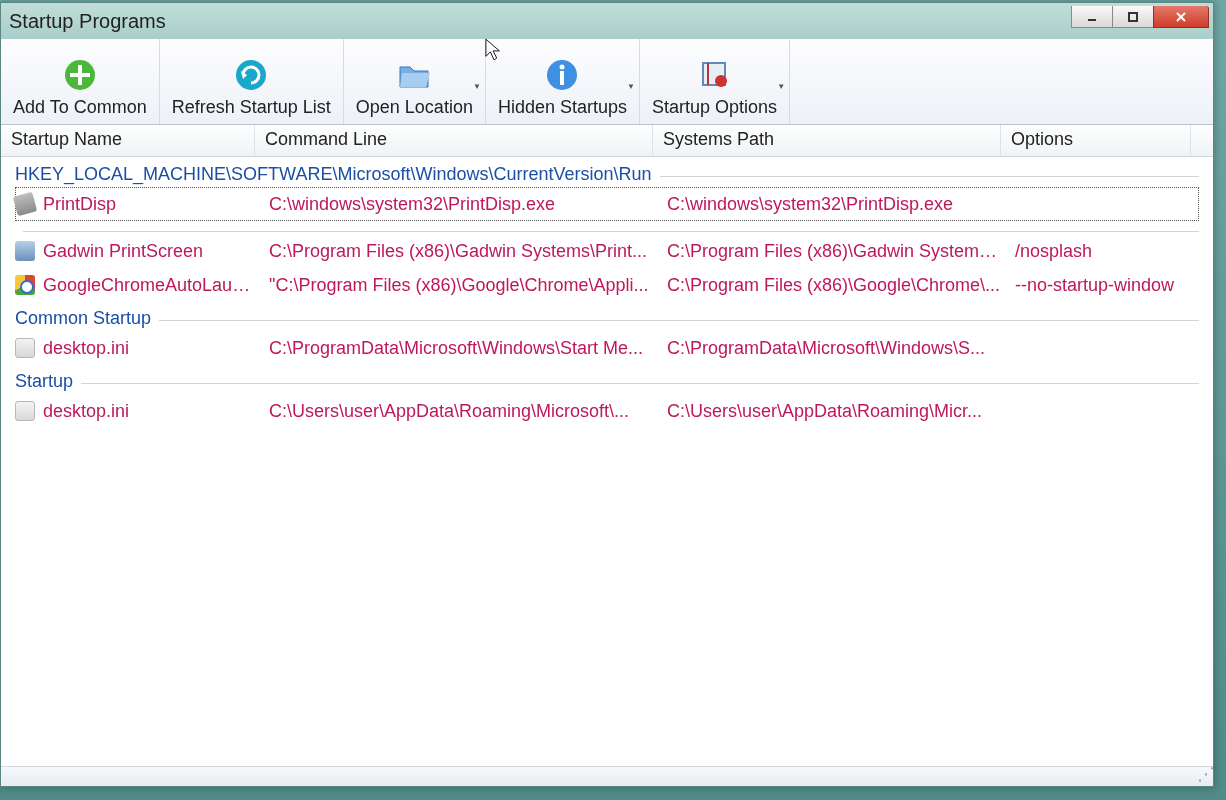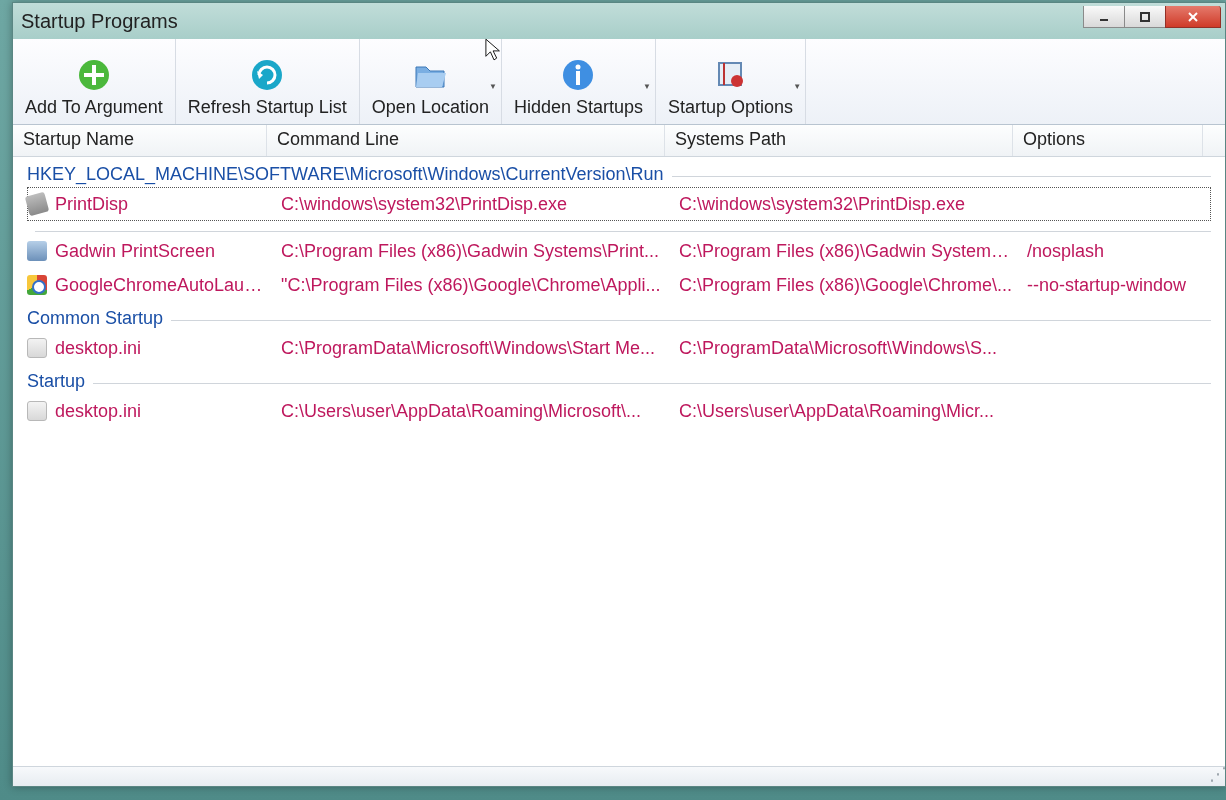--- a/index.html
+++ b/index.html
@@ -8,21 +8,21 @@
     font-size: 17px;
     color: #222;
     background: linear-gradient(#6ea7a3, #4f8b88);
     width: 1226px;
     height: 800px;
     position: relative;
     overflow: hidden;
   }
   .window {
     position: absolute;
-    left: 12px;
+    left: 0;
     top: 2px;
     width: 1214px;
     height: 785px;
     display: flex;
     flex-direction: column;
     border: 1px solid #5a8683;
     background: #fff;
     box-shadow: 0 0 8px rgba(0,0,0,.3);
   }
   .titlebar {
@@ -204,21 +204,21 @@
     </div>
   </div>
 
   <div class="toolbar">
     <div class="tbtn">
       <svg class="icon" viewBox="0 0 36 36">
           <circle cx="18" cy="18" r="15" fill="#4bb83c"></circle>
           <rect x="16" y="8" width="4" height="20" fill="#fff"></rect>
           <rect x="8" y="16" width="20" height="4" fill="#fff"></rect>
         </svg>
-      <span>Add To Argument</span>
+      <span>Add To Common</span>
     </div>
     <div class="tbtn">
       <svg class="icon" viewBox="0 0 36 36">
           <circle cx="18" cy="18" r="15" fill="#1aa7c9"></circle>
           <path d="M10 18 A8 8 0 1 1 18 26" fill="none" stroke="#fff" stroke-width="3"></path>
           <polygon points="8,14 14,18 10,22" fill="#fff"></polygon>
         </svg>
       <span>Refresh Startup List</span>
     </div>
     <div class="tbtn">

